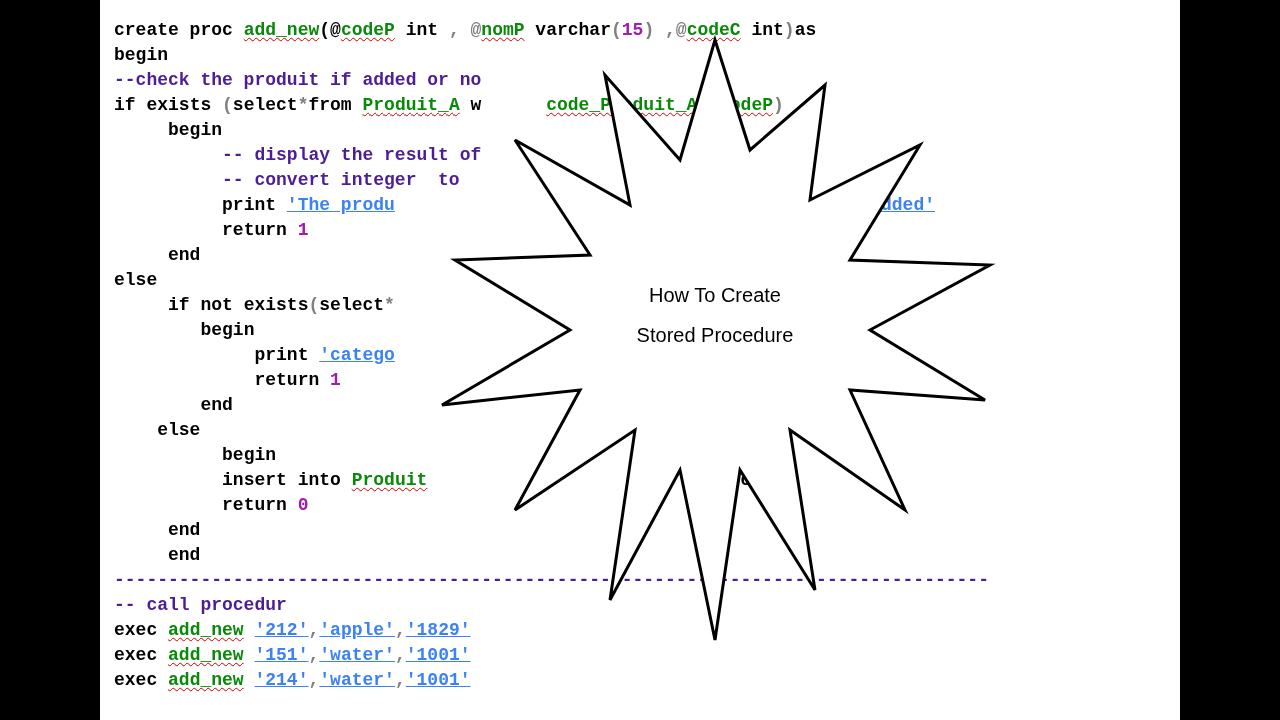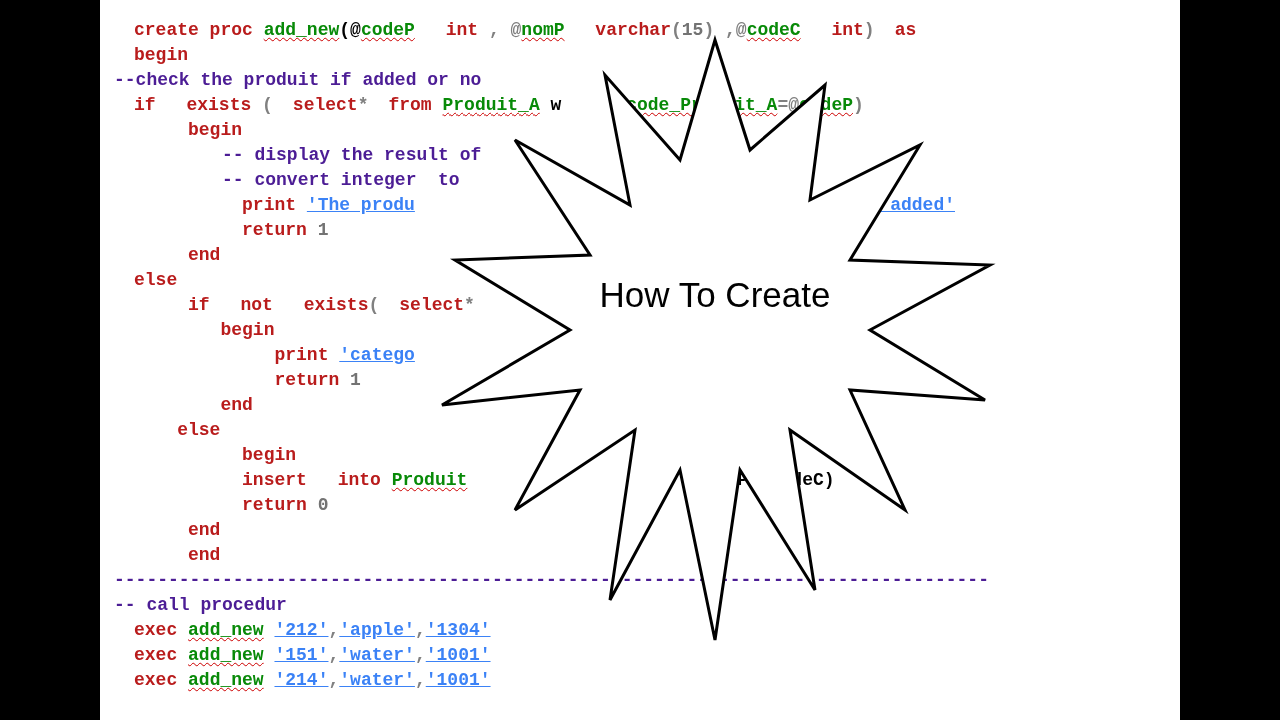--- a/index.html
+++ b/index.html
@@ -23,32 +23,32 @@
     padding: 18px 14px 14px 14px;
   }
   pre.code {
     margin: 0;
     font-family: "Consolas", "Courier New", monospace;
     font-size: 18px;
     line-height: 25px;
     white-space: pre;
     font-weight: bold;
   }
-  .kw   { color: #b91c1c; margin-left: 20px; }          
+  .kw   { color: #000000; }          
   .txt  { color: #000000; }          
   .str  { color: #3b82f6; text-decoration: underline; }          
   .cmt  { color: #4c1d95; }          
   .ident{
     color: #088a08;                  
     text-decoration: underline wavy #cc0000;
     text-decoration-thickness: 1.3px;
     text-underline-offset: 2px;
   }
   .gray { color: #808080; }
-  .num  { color: #737373; text-align: right; }
+  .num  { color: #a21caf; text-align: right; }
 
   
   .burst-wrap {
     position: absolute;
     left: 330px;
     top: 30px;
     width: 570px;
     height: 620px;
     pointer-events: none;
   }
@@ -56,21 +56,21 @@
     width: 100%;
     height: 100%;
   }
   .burst-caption {
     position: absolute;
     left: 0; right: 0;
     top: 245px;
     text-align: center;
     font-family: Arial, Helvetica, sans-serif;
     font-weight: 400;
-    font-size: 35px;
+    font-size: 20px;
     line-height: 40px;
     color: #000;
   }
 </style>
 </head>
 <body>
 
 <div class="stage">
 
 <pre class="code"><span class="kw">create proc</span> <span class="ident">add_new</span><span class="txt">(@</span><span class="ident">codeP</span> <span class="kw">int</span><span class="gray"> , @</span><span class="ident">nomP</span> <span class="kw">varchar</span><span class="gray">(</span><span class="num">15</span><span class="gray">)</span><span class="gray"> ,@</span><span class="ident">codeC</span> <span class="kw">int</span><span class="gray">)</span><span class="kw">as</span>
@@ -90,33 +90,33 @@
              <span class="kw">return</span> <span class="num">1</span>
         <span class="kw">end</span>
     <span class="kw">else</span>
           <span class="kw">begin</span>
           <span class="kw">insert</span> <span class="kw">into</span> <span class="ident">Produit</span>                        <span class="txt">mP,@codeC)</span>
           <span class="kw">return</span> <span class="num">0</span>
      <span class="kw">end</span>
      <span class="kw">end</span>
 <span class="cmt">---------------------------------------------------------------------------------</span>
 <span class="cmt">-- call procedur</span>
-<span class="kw">exec</span> <span class="ident">add_new</span> <span class="str">'212'</span><span class="gray">,</span><span class="str">'apple'</span><span class="gray">,</span><span class="str">'1304'</span>
+<span class="kw">exec</span> <span class="ident">add_new</span> <span class="str">'212'</span><span class="gray">,</span><span class="str">'apple'</span><span class="gray">,</span><span class="str">'1829'</span>
 <span class="kw">exec</span> <span class="ident">add_new</span> <span class="str">'151'</span><span class="gray">,</span><span class="str">'water'</span><span class="gray">,</span><span class="str">'1001'</span>
 <span class="kw">exec</span> <span class="ident">add_new</span> <span class="str">'214'</span><span class="gray">,</span><span class="str">'water'</span><span class="gray">,</span><span class="str">'1001'</span>
 </pre>
 
   <div class="burst-wrap">
     <svg viewBox="0 0 570 620">
       <polygon fill="#ffffff" stroke="#000000" stroke-width="3" stroke-linejoin="miter" points="
           285,10  320,120  395,55   380,170  490,115  420,230  560,235
           440,300 555,370  420,360  475,480  360,400  385,560  310,440
           285,610 250,440  180,570  205,400  85,480   150,360  12,375
           140,300  25,230  160,225  85,110   200,175  175,45   250,130
         "></polygon>
     </svg>
     <div class="burst-caption">
       <span>How To Create</span><br>
-      <br>
+      <span>Stored Procedure</span><br>
     </div>
   </div>
 
 </div>
 
 </body></html>

